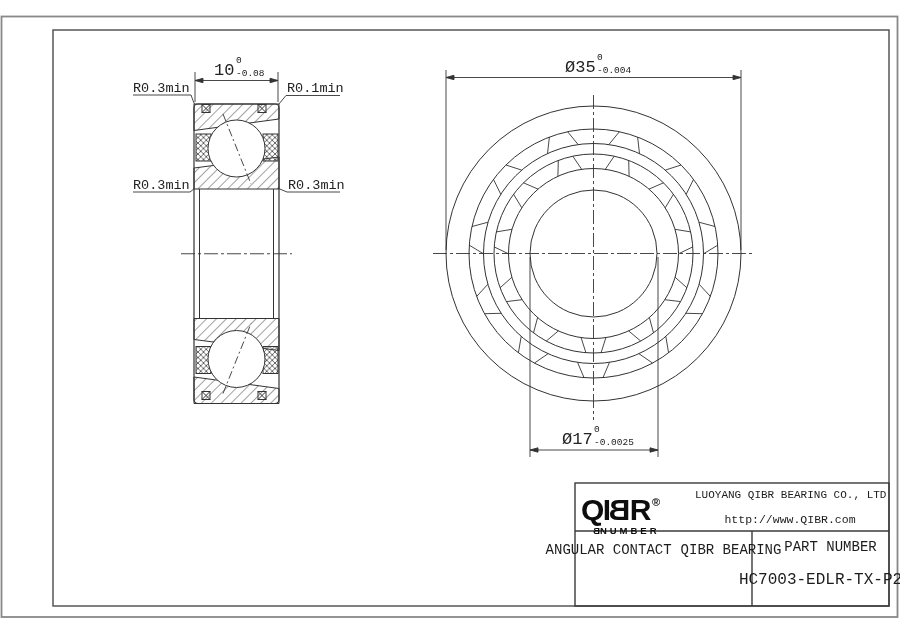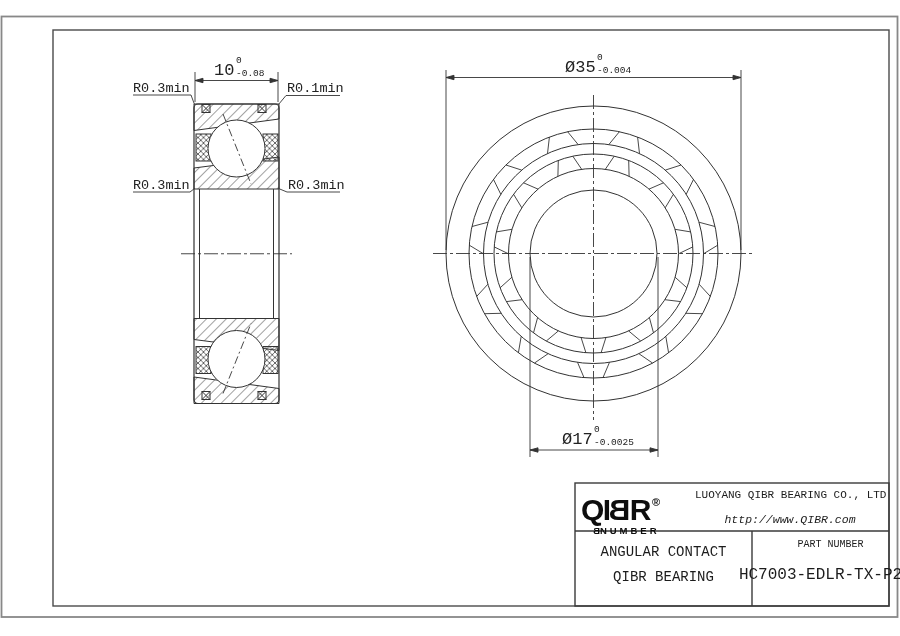--- a/index.html
+++ b/index.html
@@ -12,26 +12,26 @@
   .lbl{font-size:13.5px;}
   .tb{position:absolute;color:#1c1c1c;}
   .logo-cell{left:581px;top:489px;width:110px;}
   .logo-line{font-family:"Liberation Sans","DejaVu Sans",sans-serif;font-weight:bold;
              font-size:30px;letter-spacing:-1.5px;color:#0d0d0d;line-height:26px;white-space:nowrap;}
   .flip{display:inline-block;transform:scaleX(-1);}
   .reg{font-size:11px;letter-spacing:0;vertical-align:14px;margin-left:2px;font-weight:bold;}
   .brand-sub{font-family:"Liberation Sans","DejaVu Sans",sans-serif;font-weight:bold;
              font-size:9.5px;letter-spacing:3px;color:#0d0d0d;margin-top:2px;padding-left:9px;white-space:nowrap;}
   .company-cell{left:695px;top:489px;width:190px;text-align:center;font-size:11px;white-space:nowrap;}
-  .website-cell{left:695px;top:513px;width:190px;text-align:center;font-size:11.5px;white-space:nowrap;font-style:italic;}
-  .desc-cell{left:575px;top:516px;width:177px;height:96px;display:flex;flex-direction:column;
+  .website-cell{left:695px;top:513px;width:190px;text-align:center;font-size:11.5px;white-space:nowrap;}
+  .desc-cell{left:575px;top:502px;width:177px;height:96px;display:flex;flex-direction:row;
              align-items:center;justify-content:center;gap:9px;font-size:14px;white-space:nowrap;}
   .pn-cell{left:752px;top:531px;width:137px;height:75px;display:flex;flex-direction:column;
            align-items:center;padding-top:8px;box-sizing:border-box;gap:16px;}
-  .pn-label{font-size:10px;white-space:nowrap;padding-left:20px;}
+  .pn-label{font-size:14px;white-space:nowrap;padding-left:20px;}
   .pn-value{font-size:16px;white-space:nowrap;}
 </style>
 </head>
 <body>
 
 <div class="sheet">
 <svg width="900" height="636" viewBox="0 0 900 636">
   <defs>
     <pattern id="hatch" width="7" height="7" patternUnits="userSpaceOnUse" patternTransform="rotate(45)">
       <line x1="0" y1="0" x2="0" y2="7" stroke="#444" stroke-width="1"></line>

